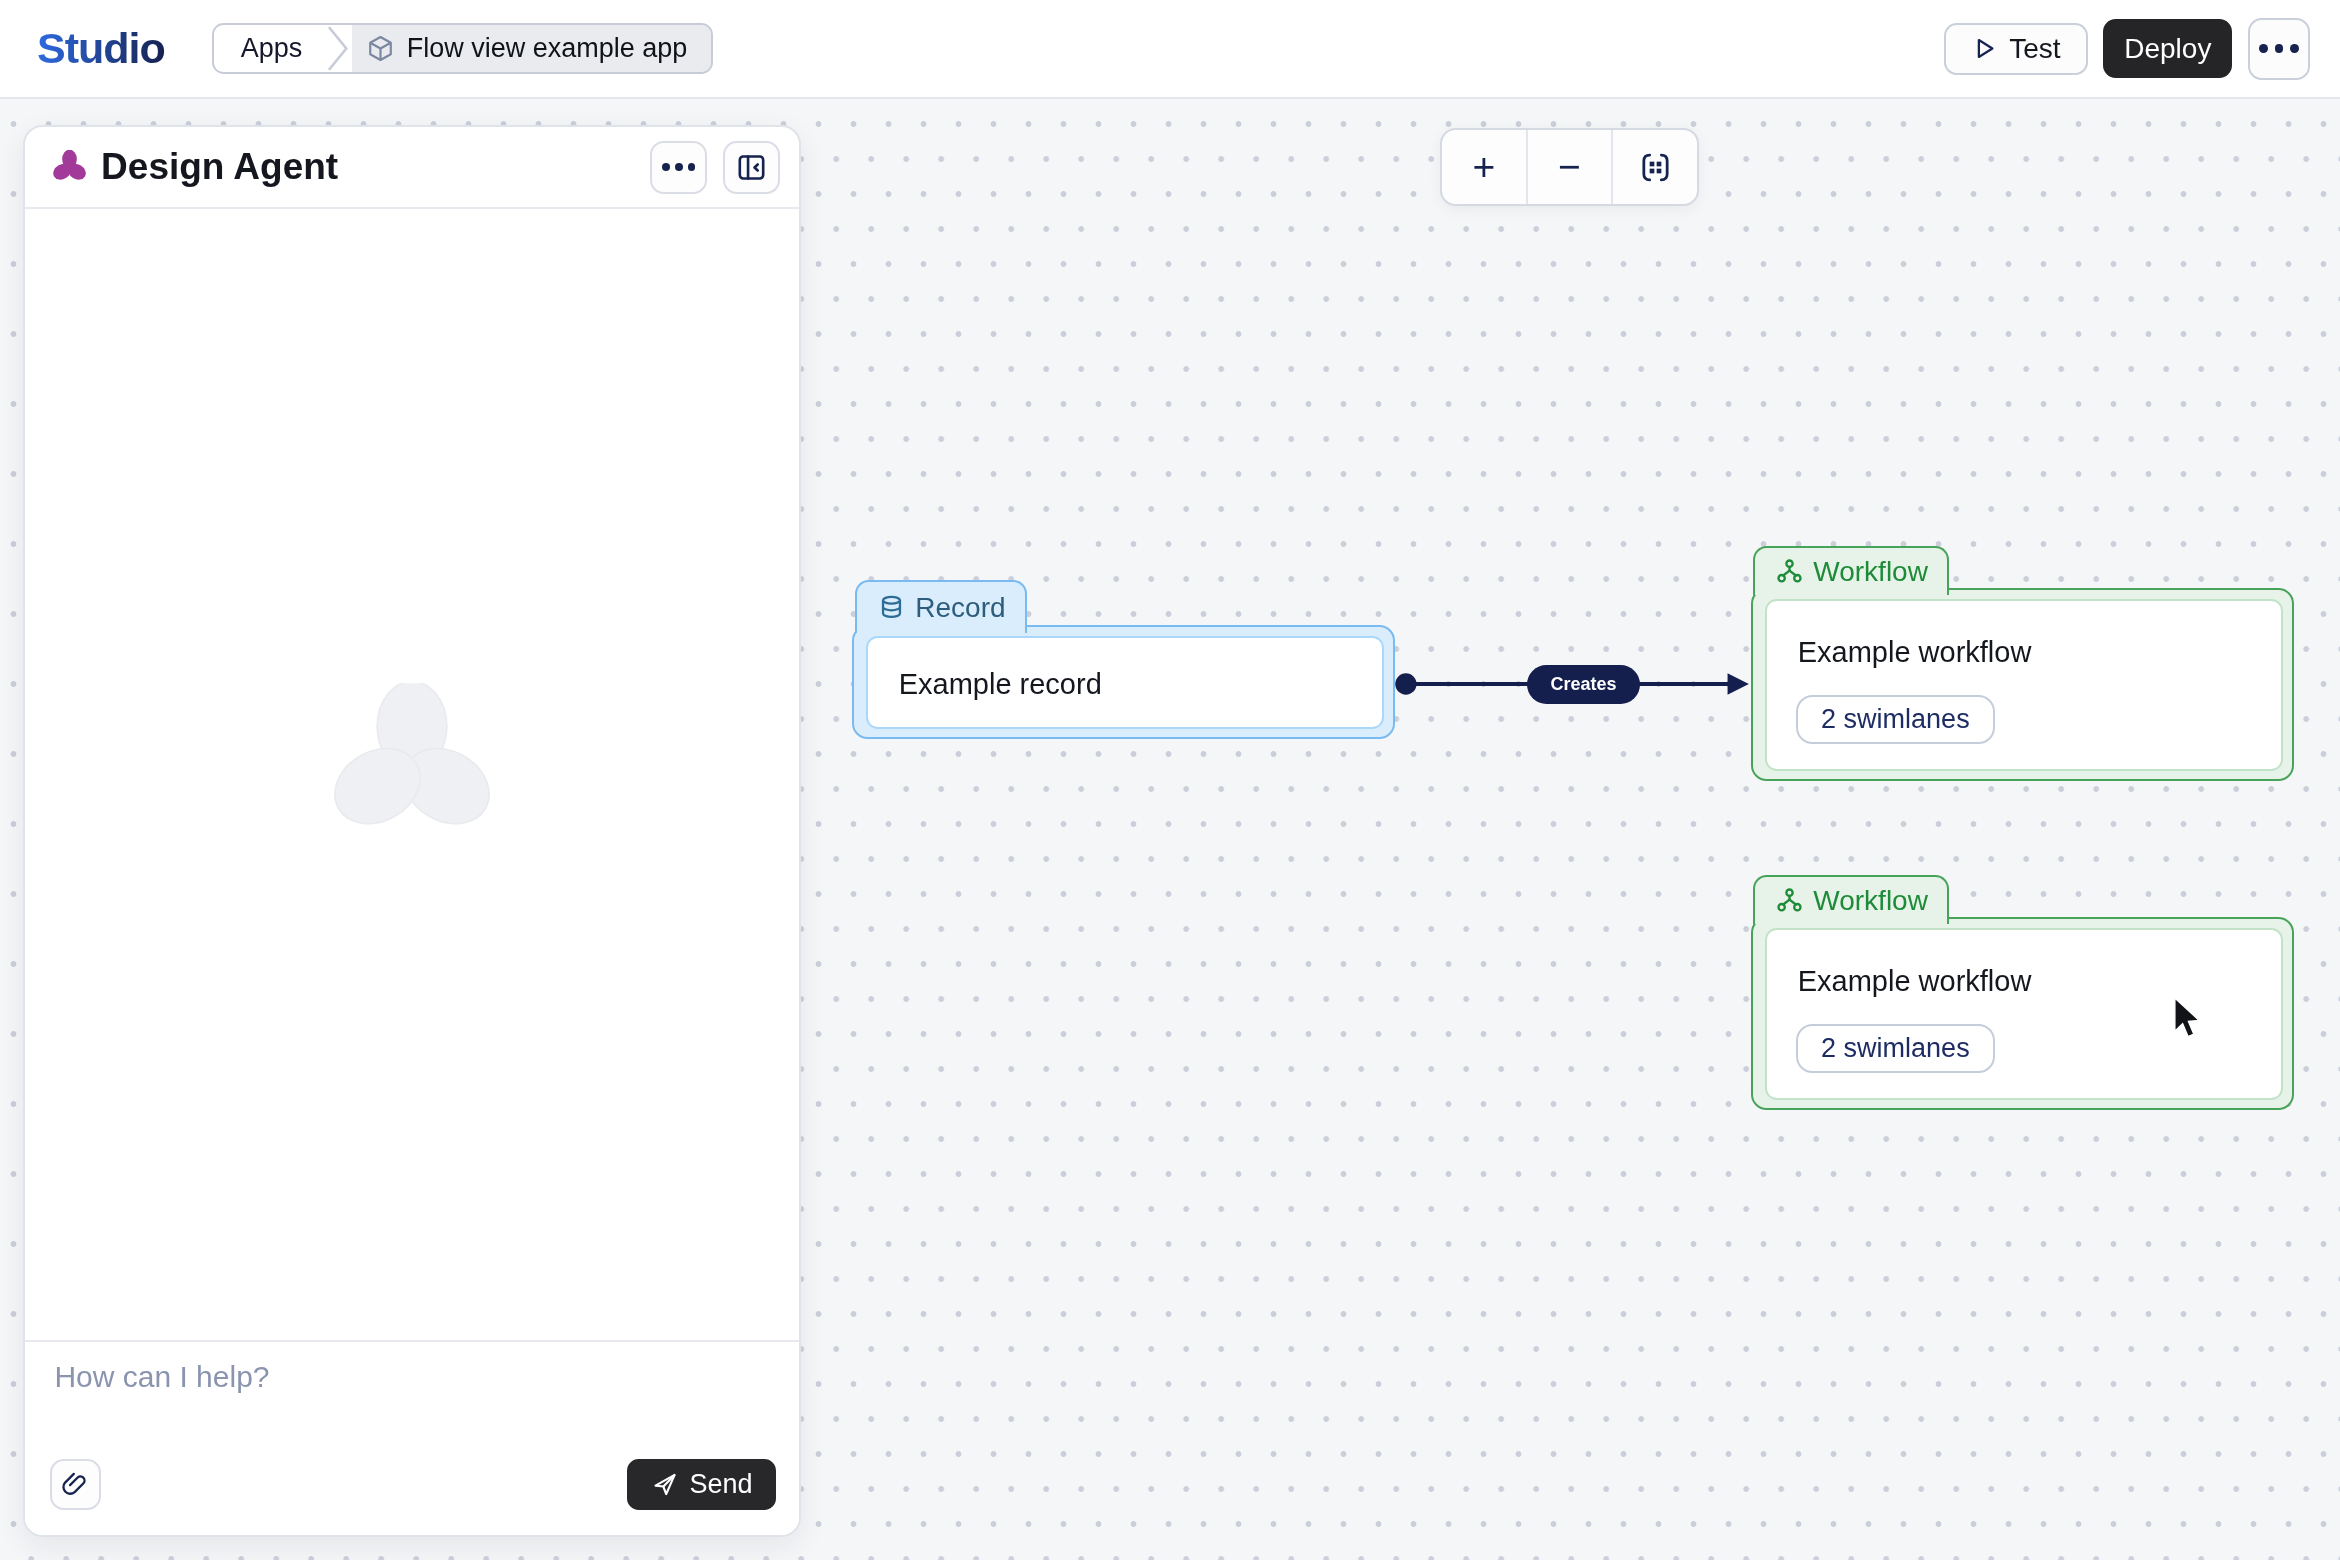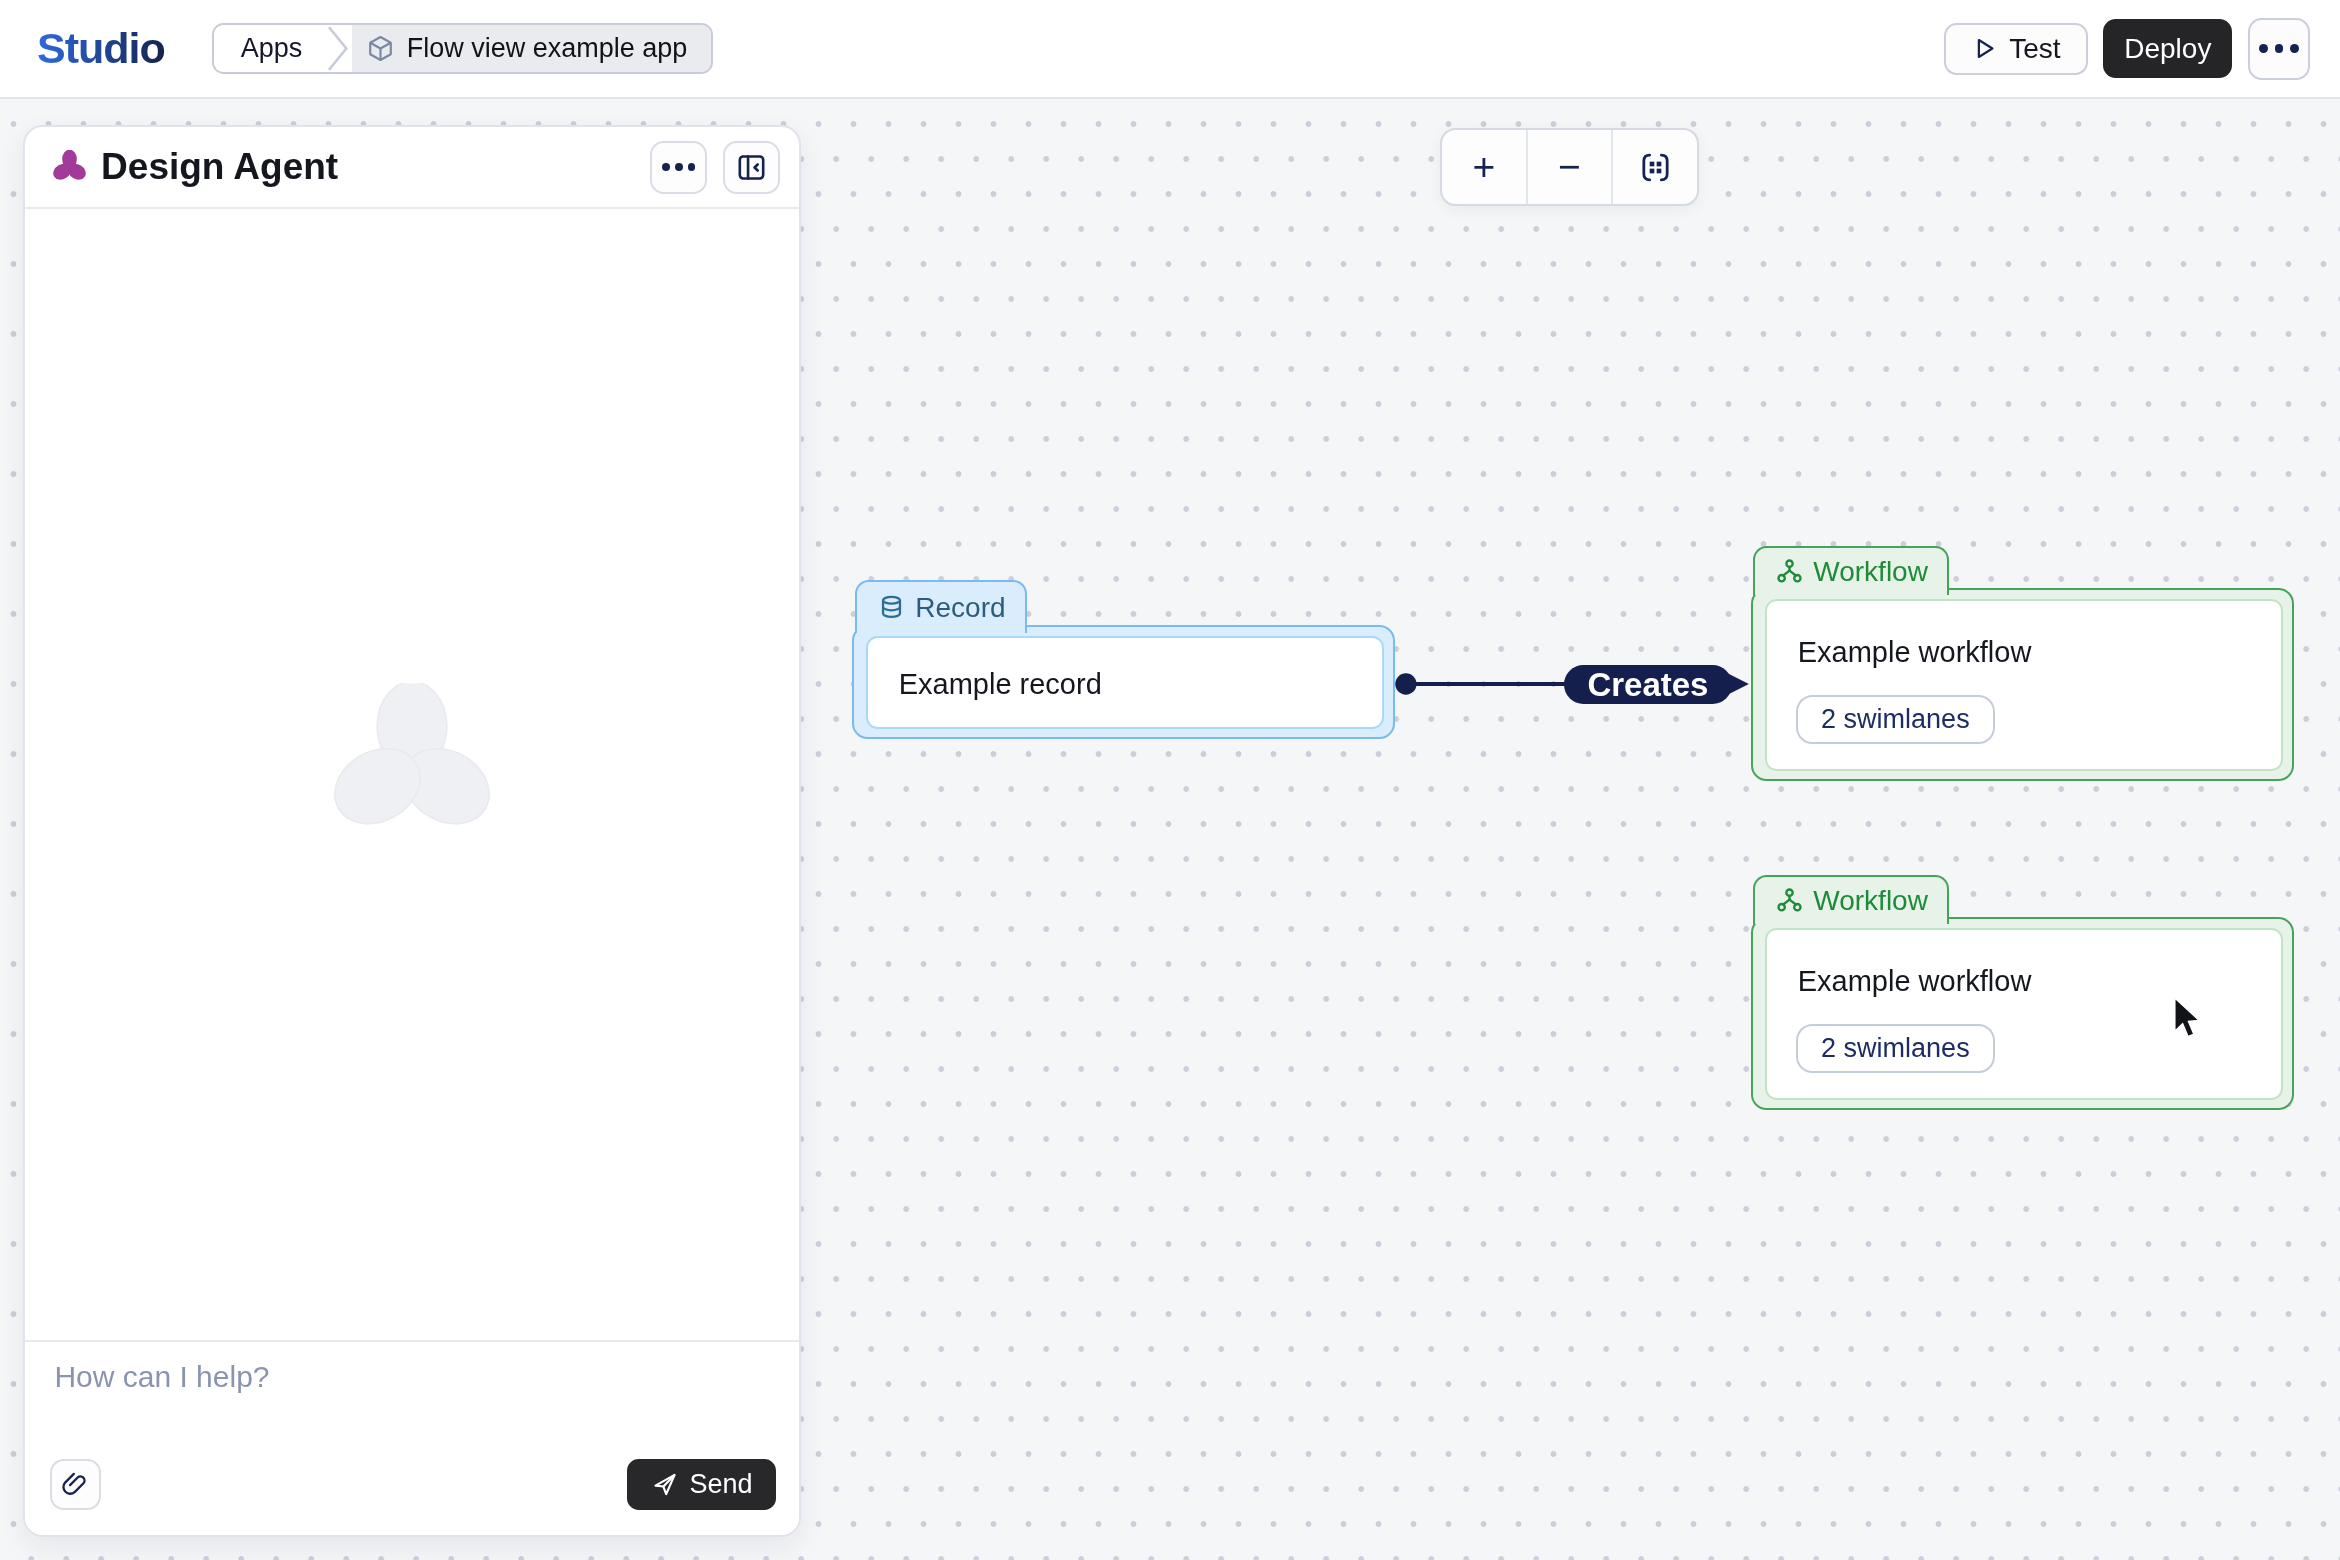--- a/index.html
+++ b/index.html
@@ -90,23 +90,23 @@
   .node-green .node-tab { background:#e7f3e8; border-color:#48a35a; color:#1d8b38; }
   .node-green .node-body { background:#e7f3e8; border-color:#48a35a; }
   .node-green .node-inner { border-color:#c2e3c8; }
   .node-title { position:absolute; left:31px; font-size:29px; color:#15171f; }
   .node-chip { position:absolute; left:29px; display:inline-flex; align-items:center;
                height:49px; padding:0 23.4px; background:#ffffff; border:2px solid #c6cdda;
                border-radius:16.6px; font-size:27px; color:#1d2d63; }
 
   
   .edge-svg { position:absolute; left:1393px; top:554px; z-index:1; }
-  .edge-label { position:absolute; left:1564px; top:566px; height:39px; padding:0 23.4px;
+  .edge-label { position:absolute; left:1527px; top:566px; height:39px; padding:0 23.4px;
                 display:inline-flex; align-items:center; background:#141f4d; color:#ffffff;
-                border-radius:19.5px; font-size:33px; font-weight:600; z-index:2; }
+                border-radius:19.5px; font-size:18px; font-weight:600; z-index:2; }
 
   
   .hover-toolbar { position:absolute; left:2018px; top:775px; width:277px; height:53px;
                    background:#ffffff; border:2px solid #48a35a; border-radius:11.7px;
                    display:flex; z-index:6; }
   .hover-btn { display:flex; align-items:center; justify-content:center; gap:11.7px;
                font-size:28px; color:#15171f; cursor:pointer; }
   .hover-btn.expand { flex:1.25; }
   .hover-btn.edit { flex:1; border-left:2px solid #48a35a; }
 

